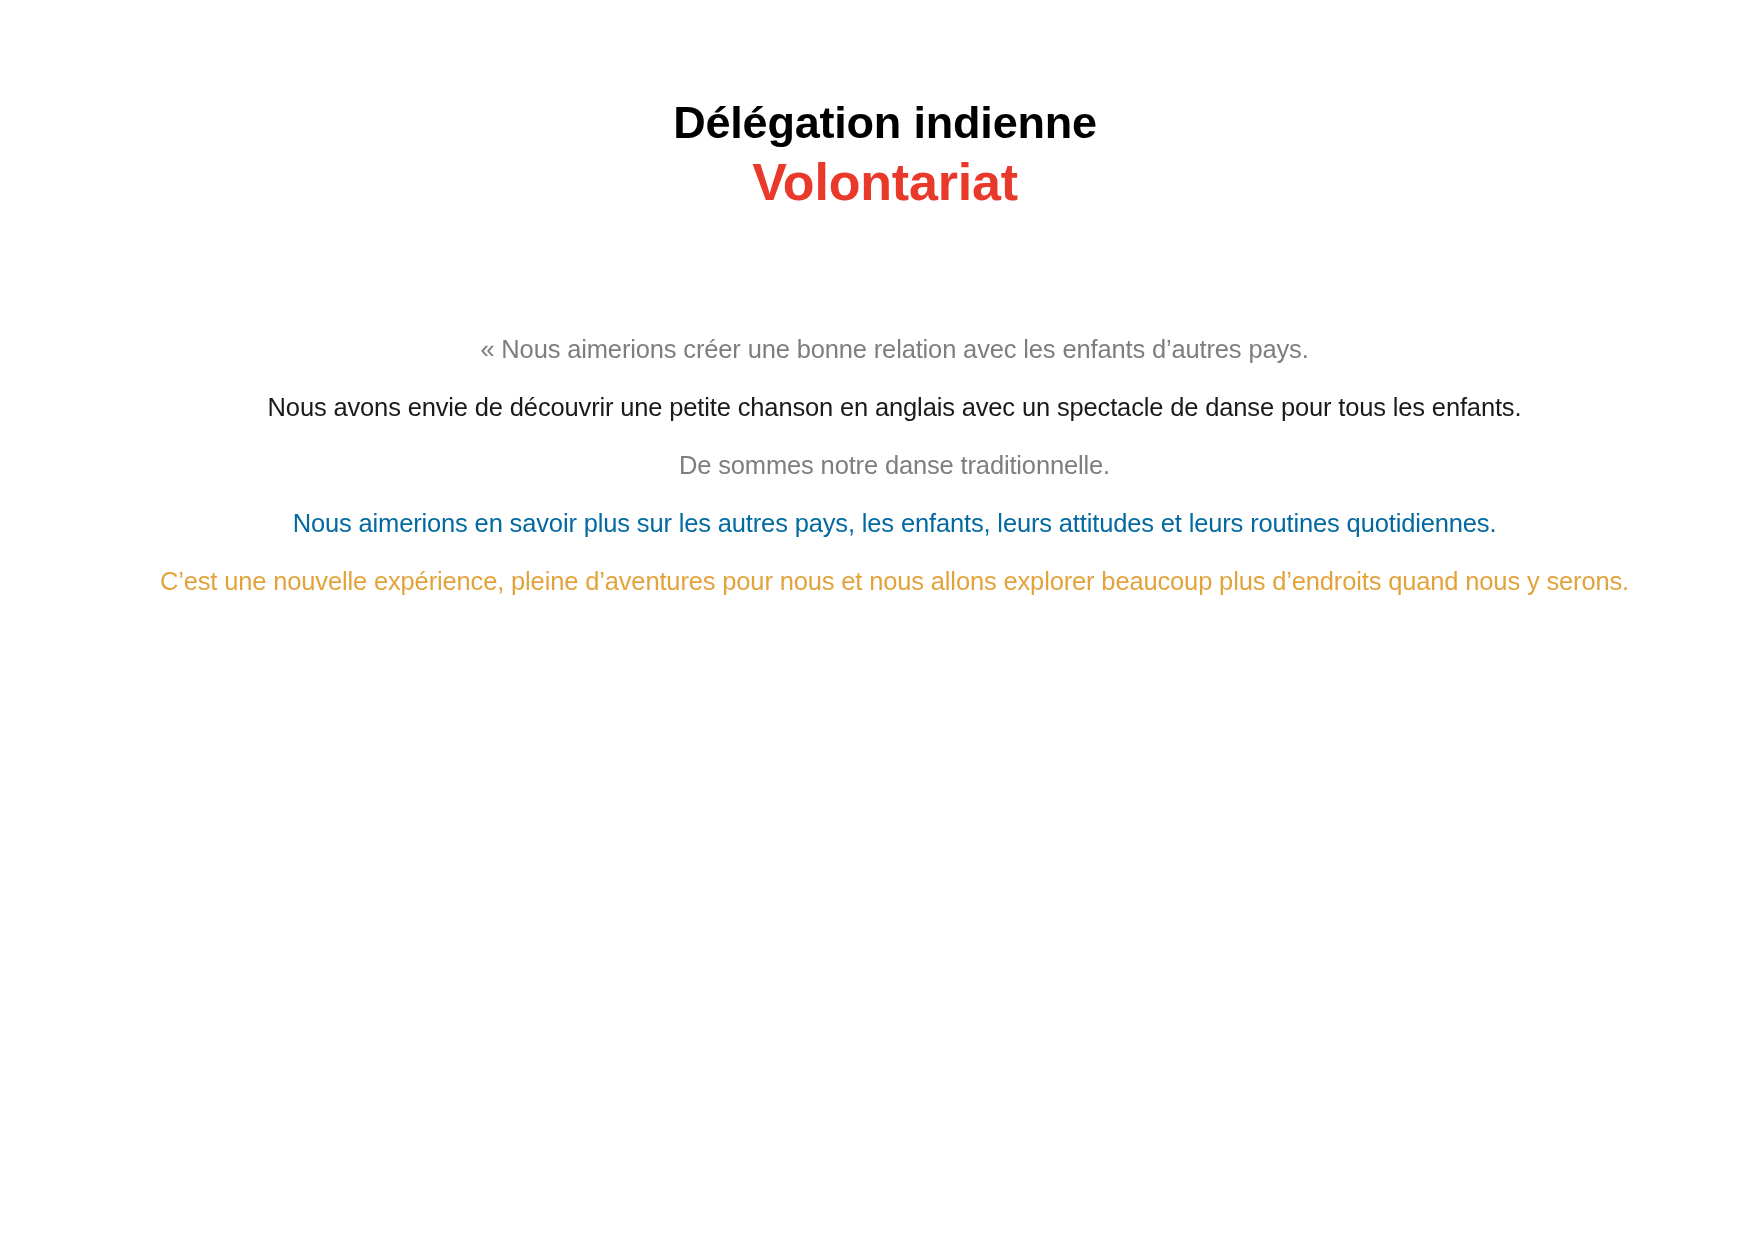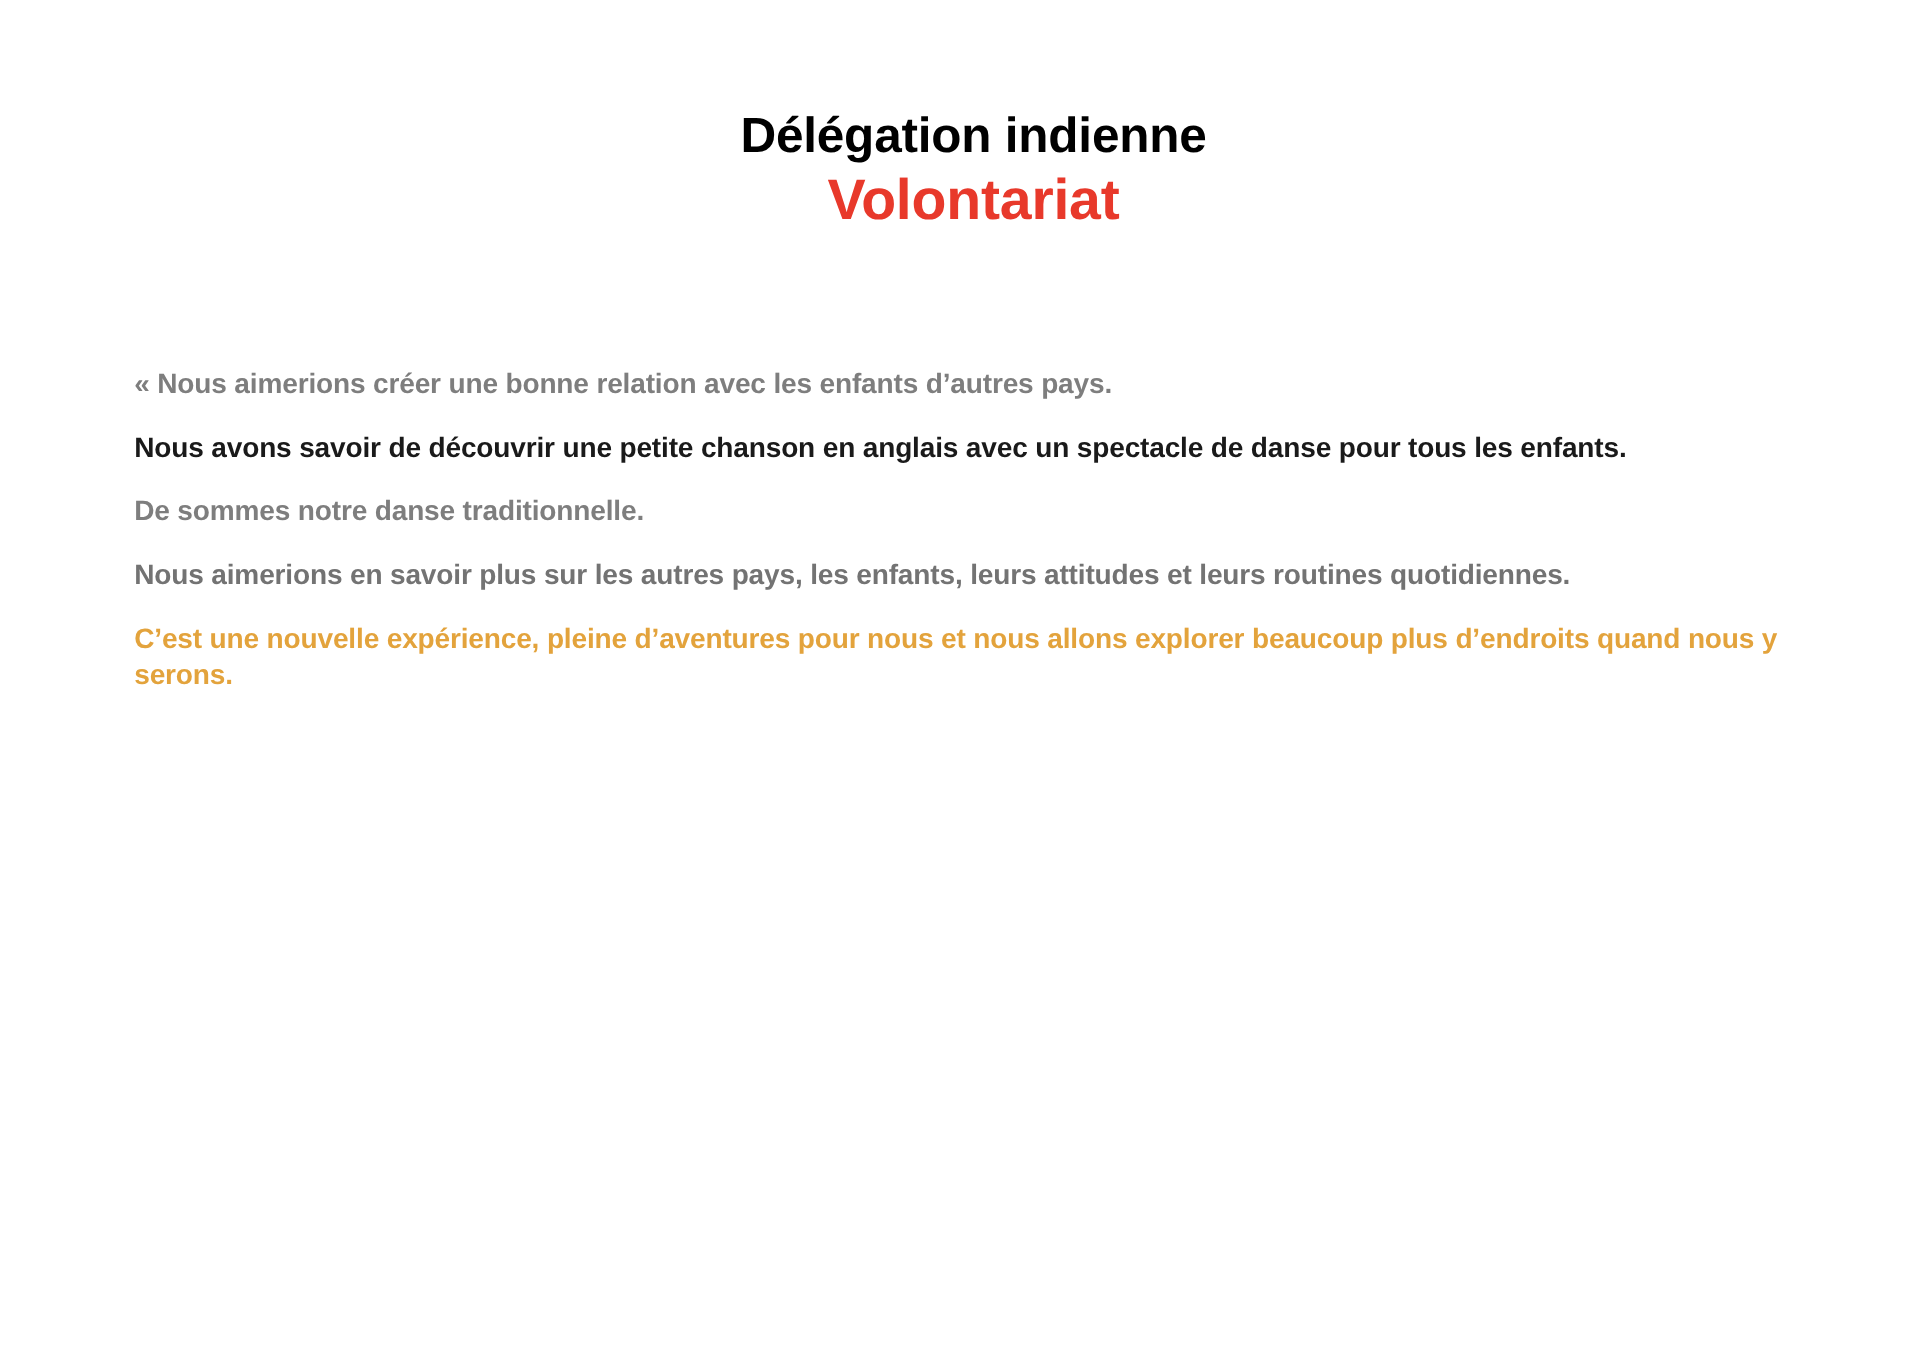--- a/index.html
+++ b/index.html
@@ -43,42 +43,43 @@
     letter-spacing: -0.2px;
   }
   .body-block {
     position: absolute;
     left: 122px;
     top: 307px;
     width: 1545px;
   }
   .para {
     font-size: 25.5px;
-    font-weight: bold;
+    font-weight: normal;
     line-height: 1.28;
     margin-bottom: 23px;
     letter-spacing: -0.15px;
+    text-align: center;
   }
   .p-grey   { color: #7e7e7e; }
   .p-black  { color: #1a1a1a; }
-  .p-blue   { color: #737373; }
+  .p-blue   { color: #0369a1; }
   .p-orange { color: #e3a33c; }
   .p-red    { color: #c0392b; }
 </style>
 </head>
 <body>
 
 <div class="slide">
 
   <div class="title-block">
     <div class="title-main">Délégation indienne</div>
     <div class="title-sub">Volontariat</div>
   </div>
 
   <div class="body-block">
     <p class="para p-grey">« Nous aimerions créer une bonne relation avec les enfants d’autres pays.</p>
-    <p class="para p-black">Nous avons savoir de découvrir une petite chanson en anglais avec un spectacle de danse pour tous les enfants.</p>
+    <p class="para p-black">Nous avons envie de découvrir une petite chanson en anglais avec un spectacle de danse pour tous les enfants.</p>
     <p class="para p-grey">De sommes notre danse traditionnelle.</p>
     <p class="para p-blue">Nous aimerions en savoir plus sur les autres pays, les enfants, leurs attitudes et leurs routines quotidiennes.</p>
     <p class="para p-orange">C’est une nouvelle expérience, pleine d’aventures pour nous et nous allons explorer beaucoup plus d’endroits quand nous y serons.</p>
   </div>
 
 </div>
 
 </body></html>

